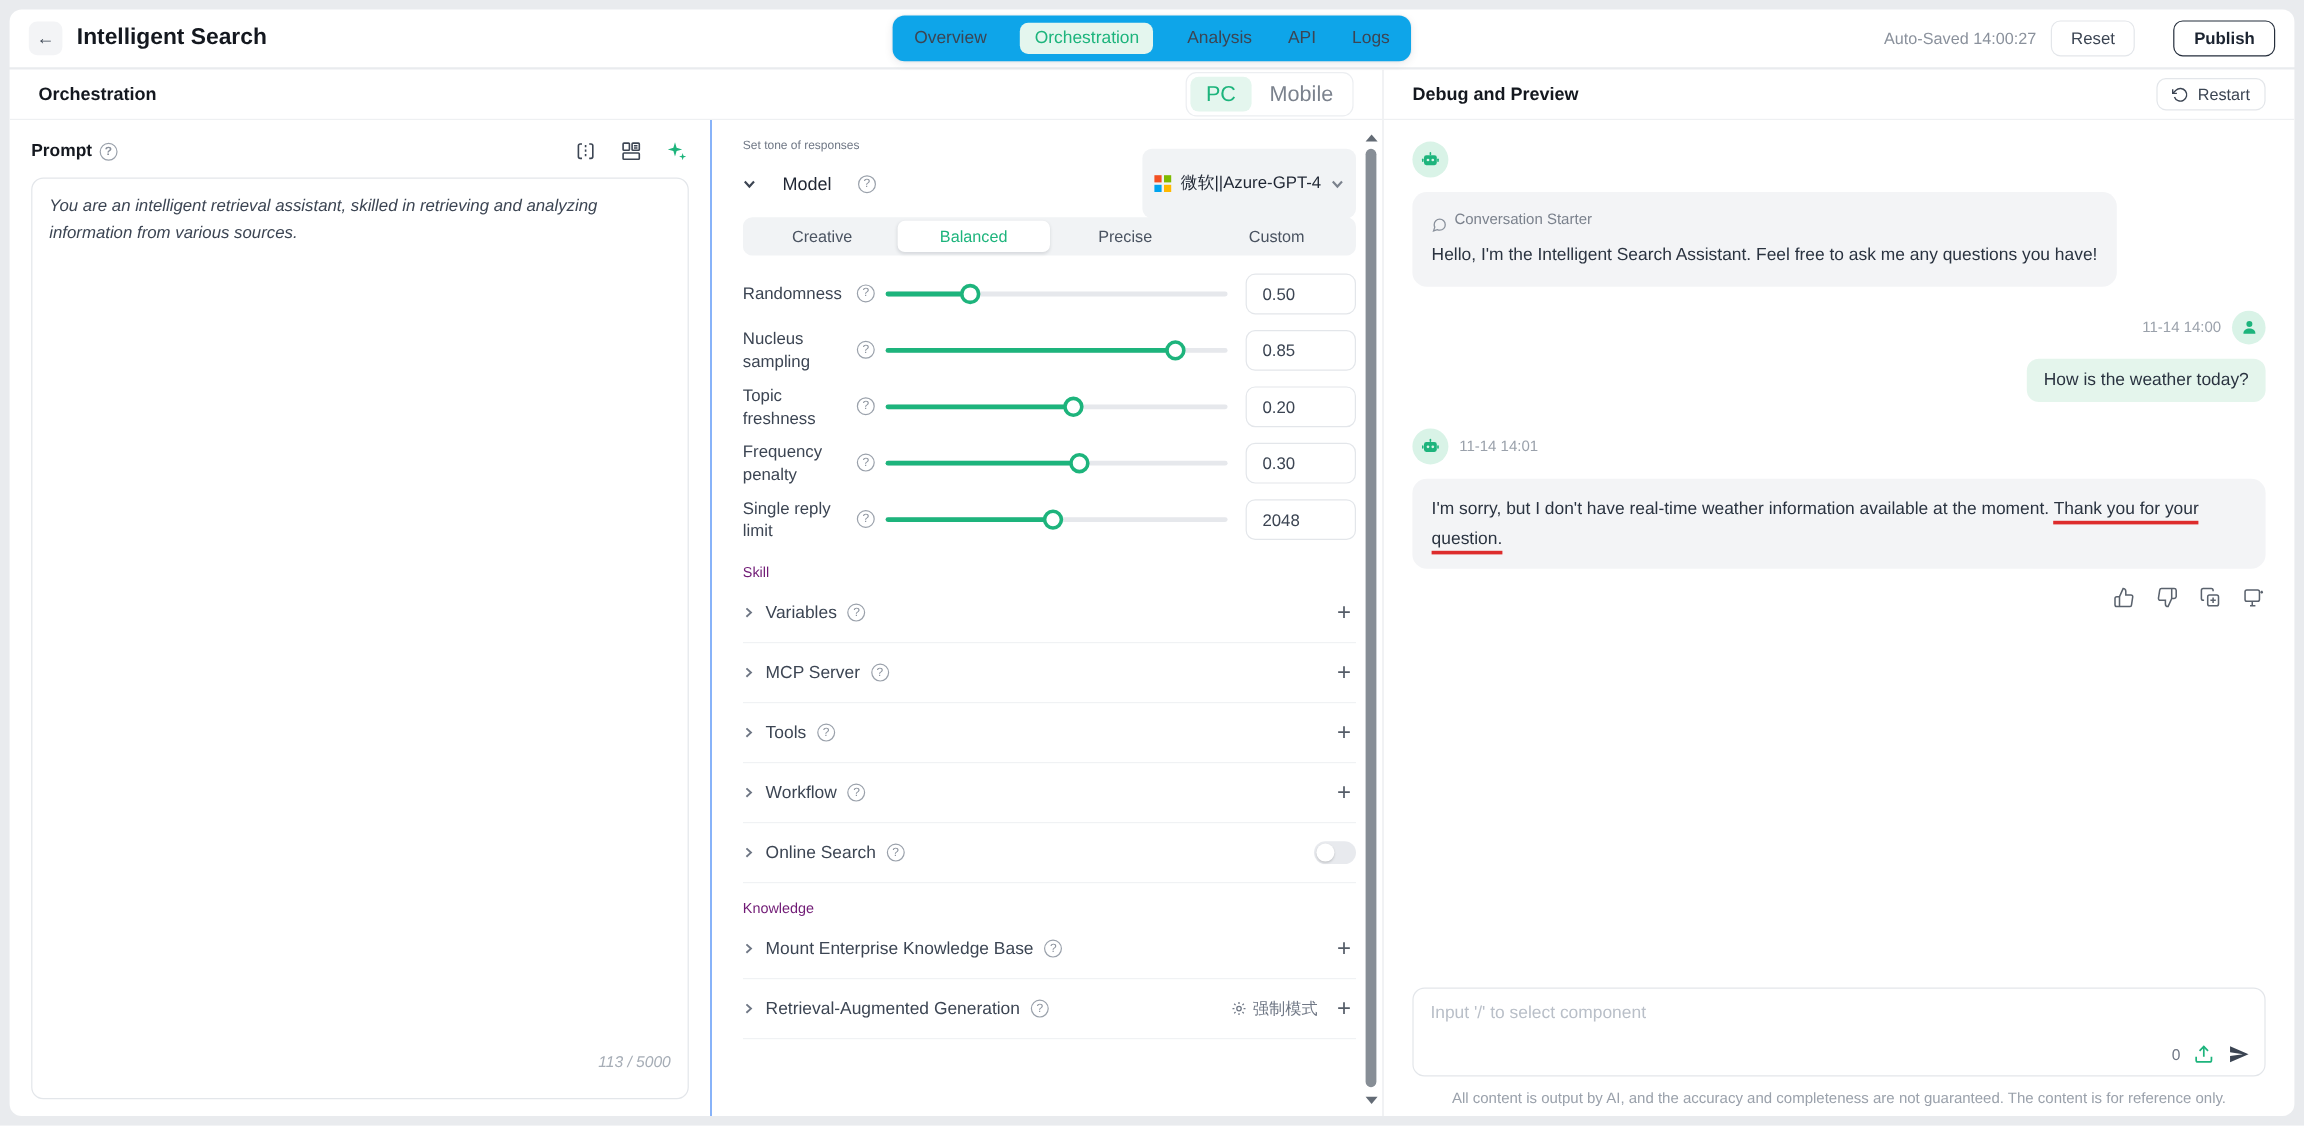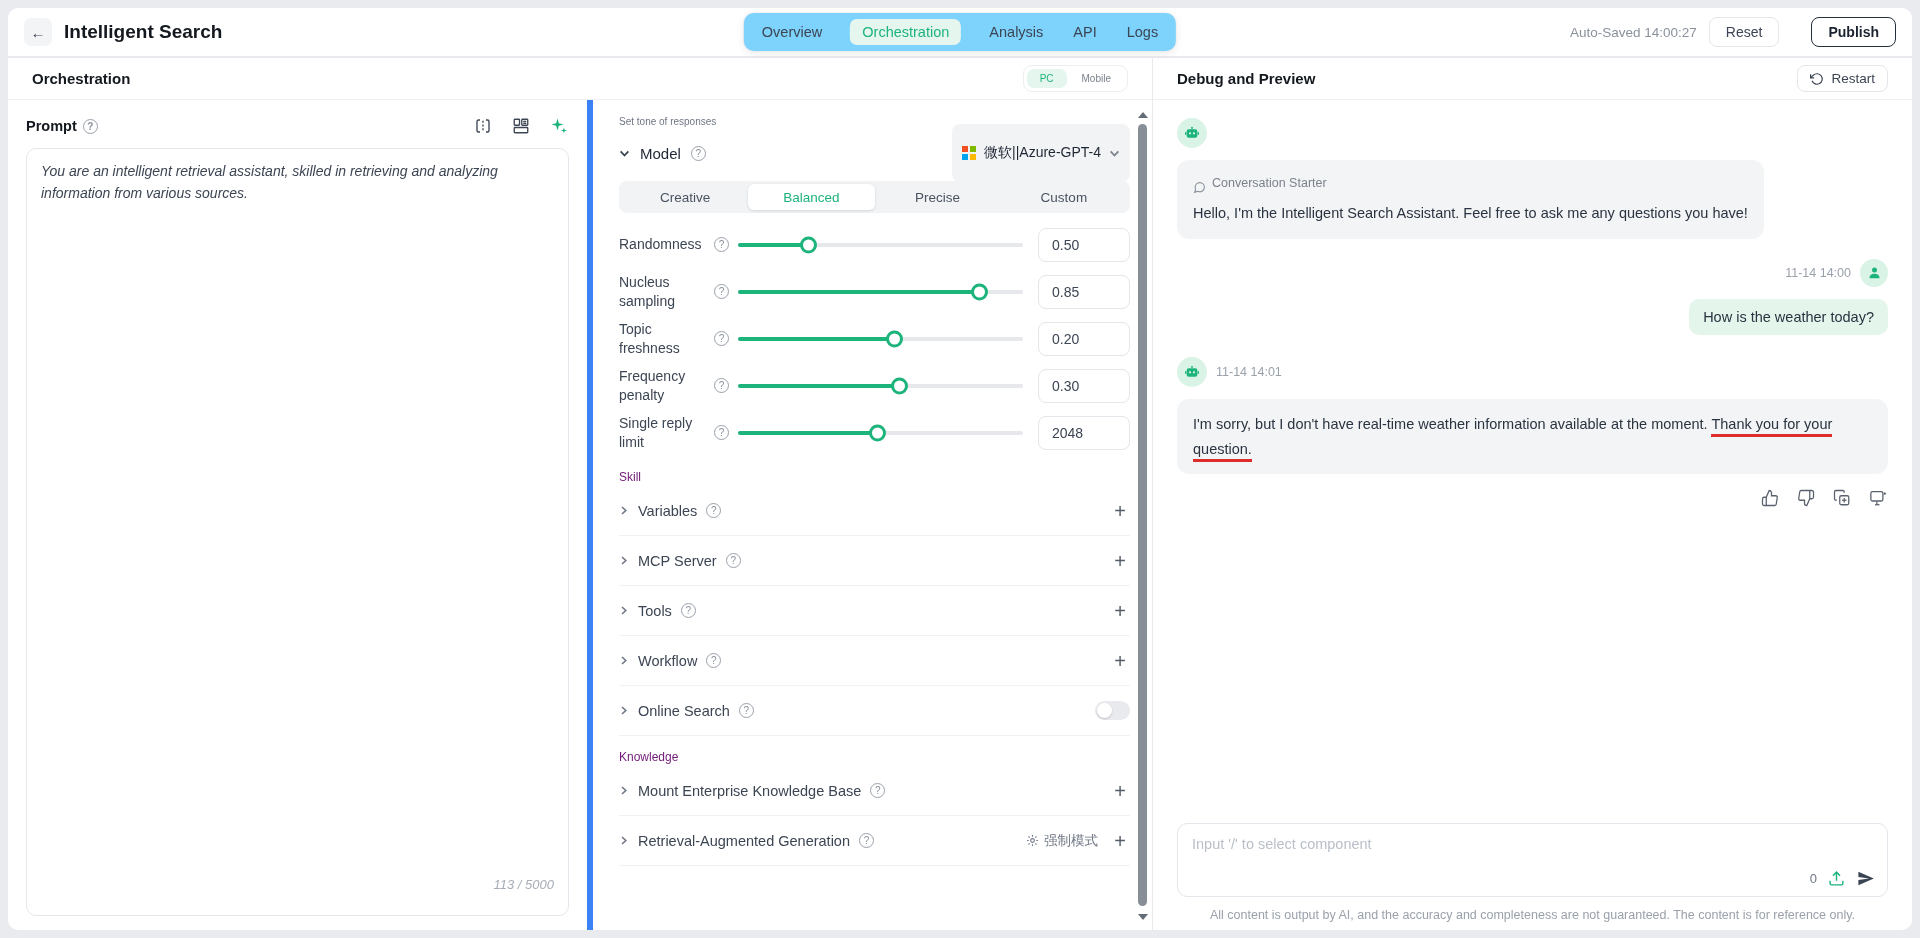--- a/index.html
+++ b/index.html
@@ -7,60 +7,60 @@
   body { font-family:"Liberation Sans","DejaVu Sans",sans-serif; background:#e9ebee; color:#2a3340; }
 
   .page { width:1920px; height:938px; padding:8px; display:flex; flex-direction:column; gap:2px; }
 
   
   .topbar { height:48px; background:#fff; border-radius:10px 10px 0 0; display:flex; align-items:center; padding:0 16px; position:relative; flex:0 0 48px; }
   .topbar-left { display:flex; align-items:center; gap:12px; }
   .back-btn { width:28px; height:28px; border:none; background:#f3f4f6; border-radius:7px; cursor:pointer; color:#3c4553; font-size:15px; line-height:1; }
   .back-btn::before { content:"←"; }
   .page-title { font-size:19px; font-weight:700; color:#14181f; }
-  .top-tabs { position:absolute; left:50%; top:50%; transform:translate(-50%,-50%); background:#7dd3fc; border-radius:10px; box-shadow:0 2px 8px rgba(16,24,40,.09), 0 0 0 1px rgba(16,24,40,.03); padding:6px 16px; display:flex; align-items:center; gap:26px;justify-content:center; }
+  .top-tabs { position:absolute; left:50%; top:50%; transform:translate(-50%,-50%); background:#0ea5e9; border-radius:10px; box-shadow:0 2px 8px rgba(16,24,40,.09), 0 0 0 1px rgba(16,24,40,.03); padding:6px 16px; display:flex; align-items:center; gap:26px;justify-content:center; }
   .top-tab { border:none; background:transparent; font-size:14.5px; color:#3c4553; cursor:pointer; padding:5px 2px; font-family:inherit; }
   .top-tab.active { background:#e4f6ee; color:#1db47c; padding:5px 12px; border-radius:7px; }
   .topbar-right { margin-left:auto; display:flex; align-items:center; gap:12px; }
   .autosave { color:#8a919c; font-size:13.5px; }
   .btn { border-radius:8px; background:#fff; font-size:14px; cursor:pointer; padding:6px 16px; font-family:inherit; }
   .btn-reset { border:1px solid #e3e6ea; color:#3c4553; }
   .btn-publish { border:1.5px solid #252e3c; color:#1b2330; font-weight:600;margin-left:20px; }
 
   
   .main { flex:1; background:#fff; border-radius:0 0 10px 10px; display:flex; overflow:hidden; min-height:0; }
   .left-panel { width:1145px; flex:0 0 1145px; border-right:1px solid #e8eaed; display:flex; flex-direction:column; min-height:0; }
   .right-panel { flex:1; display:flex; flex-direction:column; min-height:0; }
   .panel-header { height:42px; flex:0 0 42px; display:flex; align-items:center; justify-content:space-between; padding:0 24px; border-bottom:1px solid #eef0f2; }
   .panel-title { font-size:15px; font-weight:700; color:#14181f; }
 
   .device-toggle { display:flex; border:1px solid #eceef1; border-radius:9px; padding:3px; gap:2px; background:#fff; }
-  .device-opt { border:none; background:transparent; font-size:10px; color:#7b828d; padding:4px 13px; border-radius:7px; cursor:pointer; font-family:inherit; }
+  .device-opt { border:none; background:transparent; font-size:18px; color:#7b828d; padding:4px 13px; border-radius:7px; cursor:pointer; font-family:inherit; }
   .device-opt.active { background:#e4f6ee; color:#1db47c; }
 
   .left-body { flex:1; display:flex; min-height:0; }
 
   
-  .prompt-col { width:585px; flex:0 0 585px; border-right:6px solid #3b82f6; padding:14px 18px; display:flex; flex-direction:column; min-height:0; }
+  .prompt-col { width:585px; flex:0 0 585px; border-right:1px solid #3b82f6; padding:14px 18px; display:flex; flex-direction:column; min-height:0; }
   .prompt-head { display:flex; align-items:center; margin:2px 0 12px; }
   .prompt-title { display:flex; align-items:center; gap:6px; font-size:14.5px; font-weight:700; color:#14181f; }
   .prompt-tools { margin-left:auto; display:flex; align-items:center; gap:18px; }
   .tool-btn { border:none; background:transparent; cursor:pointer; width:20px; height:20px; display:flex; align-items:center; justify-content:center; }
   .help { display:inline-flex; width:15px; height:15px; border:1px solid #9aa1ab; border-radius:50%; color:#8a919c; font-size:10px; align-items:center; justify-content:center; flex:0 0 15px; cursor:pointer; }
   .help::before { content:"?"; }
   .prompt-box { flex:1; border:1px solid #e3e6ea; border-radius:10px; padding:12px 14px 34px; position:relative; font-size:14px; color:#3c4553; line-height:1.55; cursor:text;font-style:italic; }
   .char-count { position:absolute; right:14px; bottom:20px; color:#a6adb6; font-size:13px; }
 
   
   .settings-col { flex:1; position:relative; min-height:0; overflow:hidden; }
   .settings-scroll { position:absolute; inset:0 22px 0 26px; overflow:hidden; }
   .section-label { color:#701a75; font-size:12px; margin:14px 0 2px; }
   .section-label.first { margin-top:16px; color:#6f7785; font-size:10px; }
 
-  .model-row { display:flex; align-items:center; gap:10px; height:48px; }
+  .model-row { display:flex; align-items:center; gap:22px; height:48px; }
   .model-name { font-size:15px; color:#1f2633; }
   .model-select { margin-left:auto; display:flex; align-items:center; gap:8px; background:#f1f3f5; border-radius:8px; padding:20px 10px; cursor:pointer; border:none; font-family:inherit; }
   .ms-logo { width:14px; height:14px; display:grid; grid-template-columns:1fr 1fr; gap:1.5px; }
   .ms-logo i { display:block; }
   .model-value { font-size:14px; color:#1f2633; }
 
   .preset-tabs { display:flex; background:#f1f3f5; border-radius:8px; padding:3px; height:32px; margin:4px 0 8px; }
   .preset { flex:1; border:none; background:transparent; font-size:13.5px; color:#4a5361; cursor:pointer; border-radius:6px; font-family:inherit; }
   .preset.active { background:#fff; color:#1db47c; box-shadow:0 1px 3px rgba(16,24,40,.12); }
 

